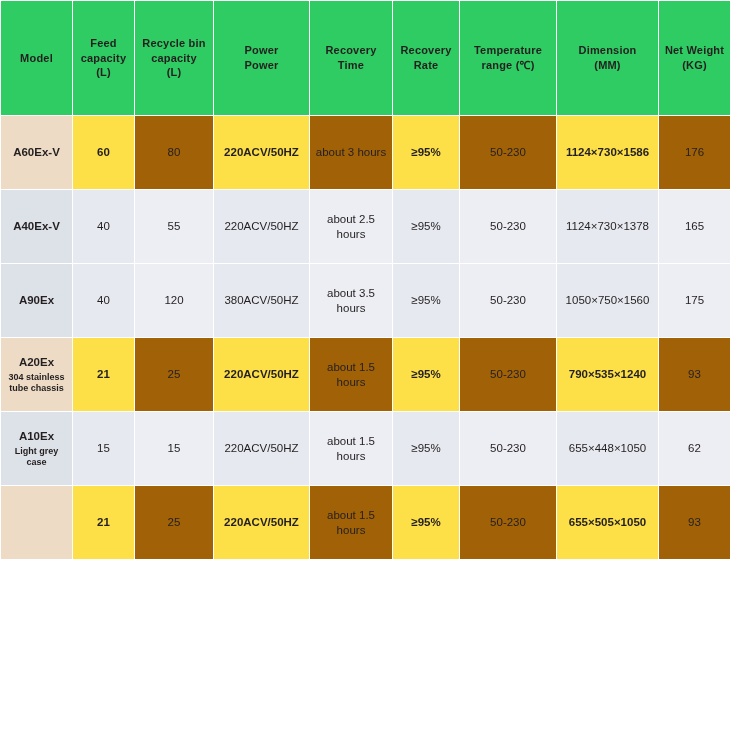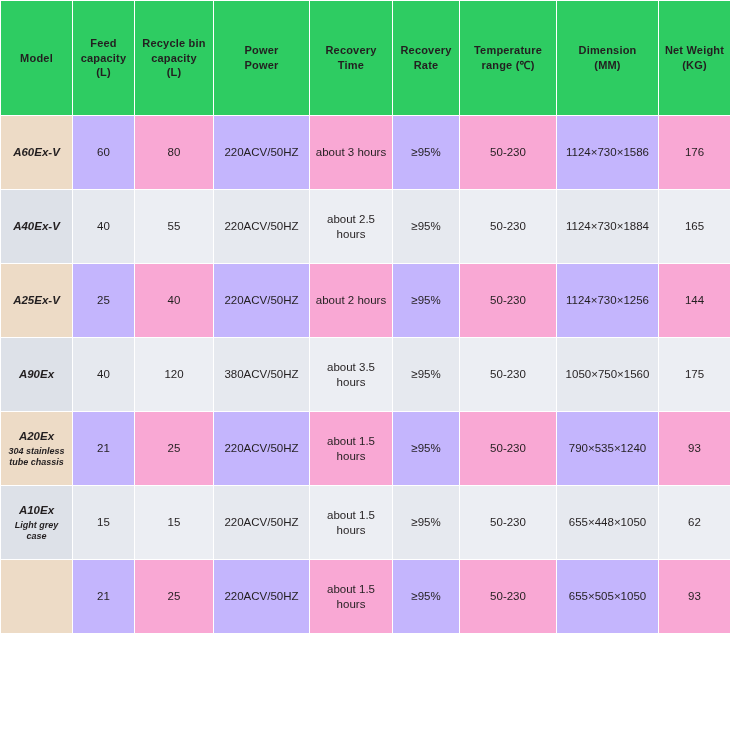--- a/index.html
+++ b/index.html
@@ -37,38 +37,37 @@
   }
   tbody td {
     height: 69px;
     font-size: 11.5px;
     padding: 2px 3px;
     line-height: 1.3;
   }
   tbody tr td:first-child {
     font-weight: bold;
     font-size: 11.5px;
-    font-style: italic;
   }
   .sub-note {
     display: block;
     font-size: 9px;
     font-weight: bold;
     line-height: 1.2;
     margin-top: 2px;
     text-align: center;
   }
   
   tr.tint-a td { background: #eddbc6; }
   tr.tint-b td { background: #dde1e8; }
   tr.tint-a td.col-model { background: #eddbc6; }
   tr.tint-b td.col-model { background: #dde1e8; }
-  tr.tint-a td.col-alt { background: #c4b5fd; }
+  tr.tint-a td.col-alt { background: #fde047; font-weight: bold; }
   tr.tint-b td.col-alt { background: #e6e9ef; }
-  tr.tint-a td.col-light { background: #f9a8d4; }
+  tr.tint-a td.col-light { background: #a16207; }
   tr.tint-b td.col-light { background: #eceef3; }
   col.c0 { width: 72px; }
   col.c1 { width: 62px; }
   col.c2 { width: 79px; }
   col.c3 { width: 96px; }
   col.c4 { width: 83px; }
   col.c5 { width: 67px; }
   col.c6 { width: 97px; }
   col.c7 { width: 102px; }
   col.c8 { width: 72px; }
@@ -114,33 +113,22 @@
         <td class="col-light">176</td>
       </tr>
       <tr class="tint-b">
         <td class="col-model"><span>A40Ex-V</span></td>
         <td class="col-alt">40</td>
         <td class="col-light">55</td>
         <td class="col-alt">220ACV/50HZ</td>
         <td class="col-light">about 2.5 hours</td>
         <td class="col-alt">≥95%</td>
         <td class="col-light">50-230</td>
-        <td class="col-alt">1124×730×1884</td>
+        <td class="col-alt">1124×730×1378</td>
         <td class="col-light">165</td>
-      </tr>
-      <tr class="tint-a">
-        <td class="col-model"><span>A25Ex-V</span></td>
-        <td class="col-alt">25</td>
-        <td class="col-light">40</td>
-        <td class="col-alt">220ACV/50HZ</td>
-        <td class="col-light">about 2 hours</td>
-        <td class="col-alt">≥95%</td>
-        <td class="col-light">50-230</td>
-        <td class="col-alt">1124×730×1256</td>
-        <td class="col-light">144</td>
       </tr>
       <tr class="tint-b">
         <td class="col-model"><span>A90Ex</span></td>
         <td class="col-alt">40</td>
         <td class="col-light">120</td>
         <td class="col-alt">380ACV/50HZ</td>
         <td class="col-light">about 3.5 hours</td>
         <td class="col-alt">≥95%</td>
         <td class="col-light">50-230</td>
         <td class="col-alt">1050×750×1560</td>

